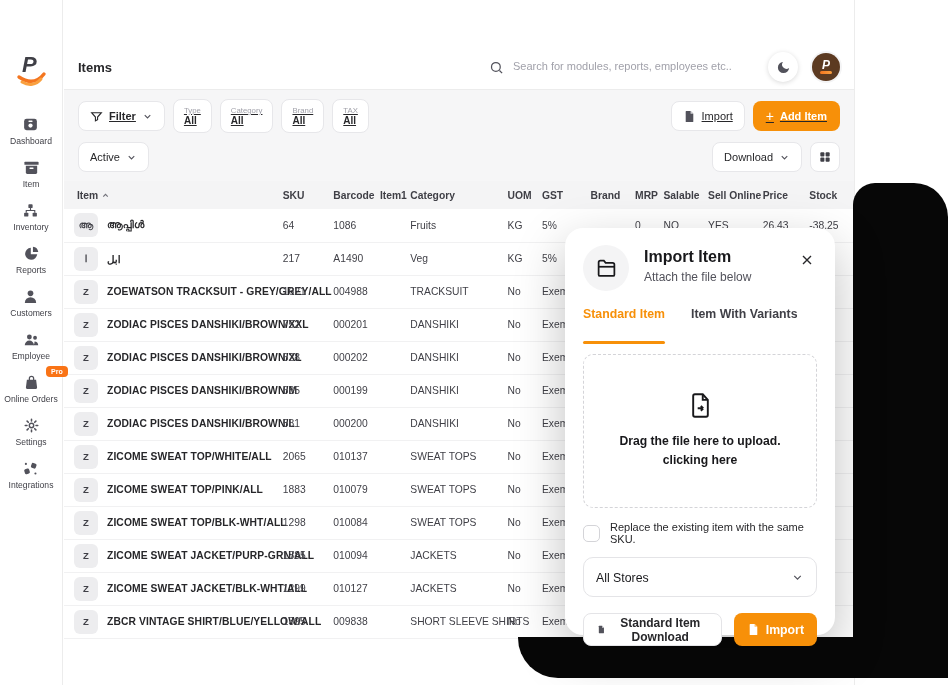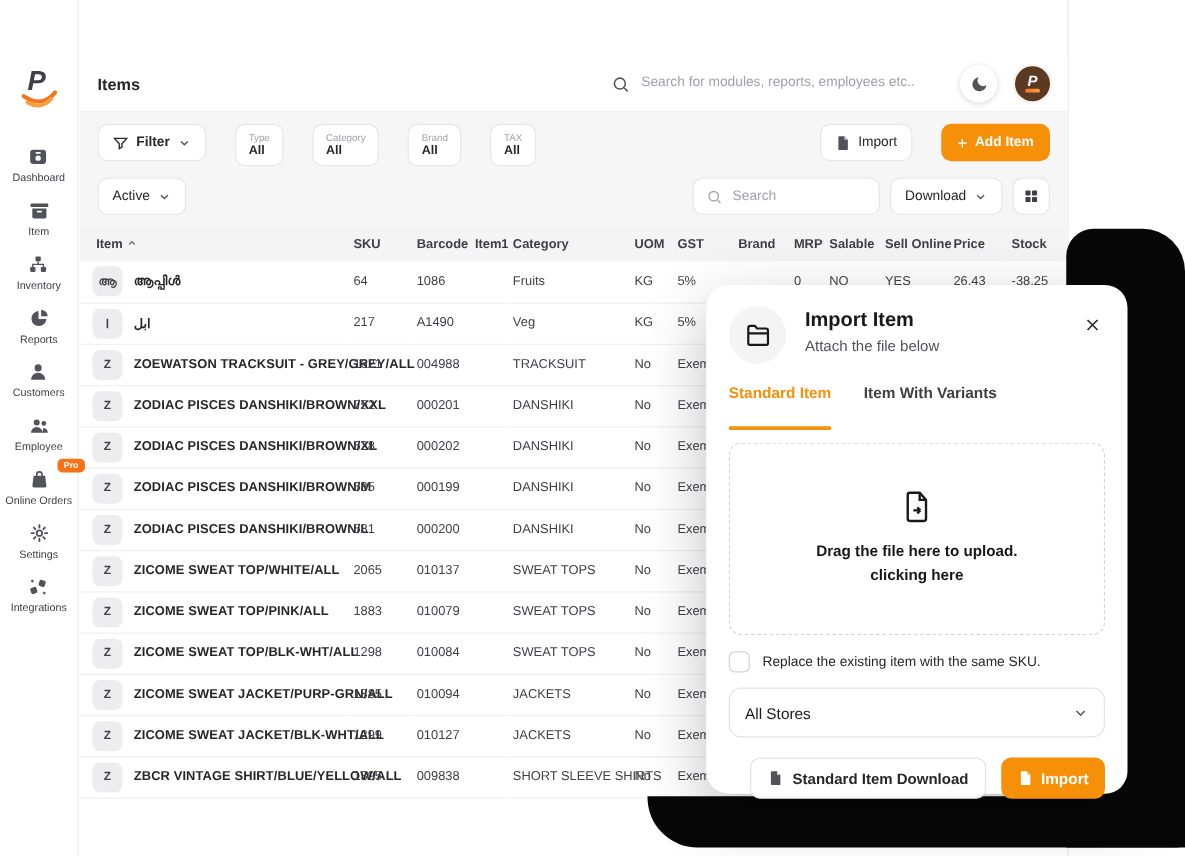--- a/index.html
+++ b/index.html
@@ -37,21 +37,21 @@
   .moon-btn svg { width:15px; height:15px; fill:#52525b; }
   .avatar-btn { width:28px; height:28px; border-radius:50%; background:#5C3A21;
     display:flex; flex-direction:column; align-items:center; justify-content:center;
     cursor:pointer; box-shadow:0 0 0 2px #f4f4f5; }
   .avatar-p { color:#fff; font-weight:800; font-style:italic; font-size:12px; line-height:10px; }
   .avatar-swoosh { width:12px; height:3px; border-radius:2px;
     background:linear-gradient(90deg,#F4751F,#F9A03F); margin-top:1px; }
 
   
   .band { background:#f6f6f7; }
-  .t-row1 { display:flex; gap:23px; padding:9px 14px 5px; }
+  .t-row1 { display:flex; align-items:center; gap:8px; padding:9px 14px 5px;text-decoration:underline; }
   .t-row2 { display:flex; align-items:center; gap:8px; padding:4px 14px 9px; }
   .btn { display:flex; align-items:center; gap:6px; background:#fff;
     border:1px solid #e7e7ea; border-radius:8px; height:30px; padding:0 11px;
     font-size:11px; color:#27272a; cursor:pointer; }
   .btn svg { width:13px; height:13px; }
   .btn .chev { width:11px; height:11px; color:#52525b; }
   .filter-btn { font-weight:600; }
   .chip { background:#fff; border:1px solid #e7e7ea; border-radius:8px; height:34px;
     padding:3px 10px; display:flex; flex-direction:column; justify-content:center; cursor:pointer; }
   .chip-label { font-size:7.8px; color:#a1a1aa; }
@@ -88,21 +88,21 @@
   col.c4{width:96px} col.c5{width:34px} col.c6{width:48px} col.c7{width:44px}
   col.c8{width:28px} col.c9{width:44px} col.c10{width:54px} col.c11{width:46px}
   col.c12{width:48px}
 
   
   .blob { position:absolute; background:#070707; z-index:5; }
   .blob-right { left:853px; top:183px; width:95px; height:495px; border-radius:22px 34px 0 0; }
   .blob-bottom { left:518px; top:637px; width:430px; height:41px; border-radius:0 0 6px 40px; }
 
   
-  .modal { position:absolute; left:565px; top:228px; width:337px; height:407px;
+  .modal { position:absolute; left:565px; top:228px; width:270px; height:407px;
     background:#fff; border-radius:18px; z-index:10; padding:17px 18px;
     box-shadow:0 18px 50px rgba(0,0,0,.25); }
   .m-header { display:flex; align-items:flex-start; gap:15px; }
   .m-folder { width:46px; height:46px; border-radius:50%; background:#f4f4f5;
     display:flex; align-items:center; justify-content:center; flex:none; }
   .m-folder svg { width:21px; height:21px; color:#18181b; }
   .m-title { font-size:16px; font-weight:700; color:#18181b; margin-top:3px; }
   .m-sub { font-size:12px; color:#52525b; margin-top:4px; }
   .m-close { position:absolute; right:20px; top:24px; width:16px; height:16px;
     cursor:pointer; color:#27272a; }
@@ -300,27 +300,20 @@
     </div>
 
     <div class="t-row2">
       <div class="btn">
         <span>Active</span>
         <svg class="chev" viewBox="0 0 24 24" fill="none" stroke="currentColor" stroke-width="2.4">
           <path d="M6 9l6 6 6-6"></path>
         </svg>
       </div>
       <div class="spacer"></div>
-      <div class="mini-search">
-        <svg viewBox="0 0 24 24" fill="none" stroke="currentColor" stroke-width="2">
-          <circle cx="11" cy="11" r="7"></circle>
-            <path d="M21 21l-4.3-4.3"></path>
-        </svg>
-        <input placeholder="Search" style="">
-      </div>
       <div class="btn">
         <span>Download</span>
         <svg class="chev" viewBox="0 0 24 24" fill="none" stroke="currentColor" stroke-width="2.4">
           <path d="M6 9l6 6 6-6"></path>
         </svg>
       </div>
       <div class="btn grid-btn">
         <svg viewBox="0 0 24 24">
           <rect x="4" y="4" width="7" height="7" rx="1.6"></rect>
             <rect x="13" y="4" width="7" height="7" rx="1.6"></rect>

